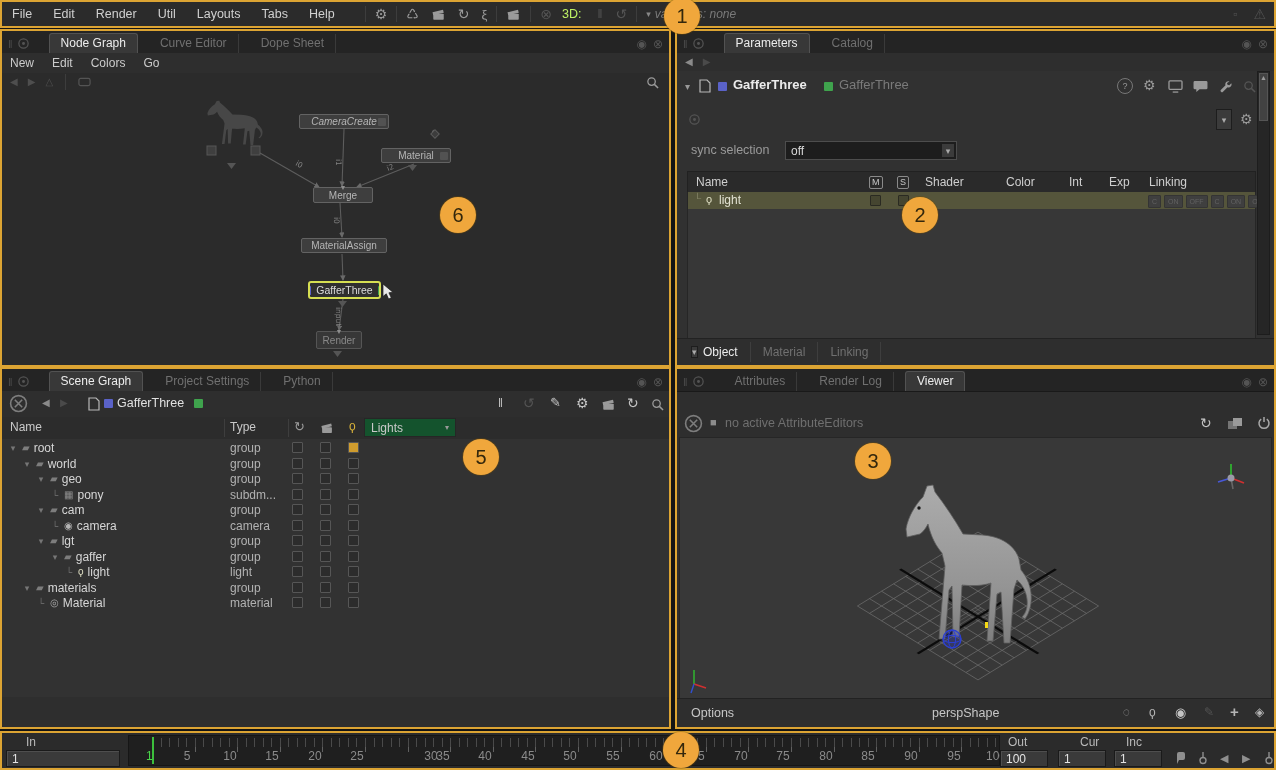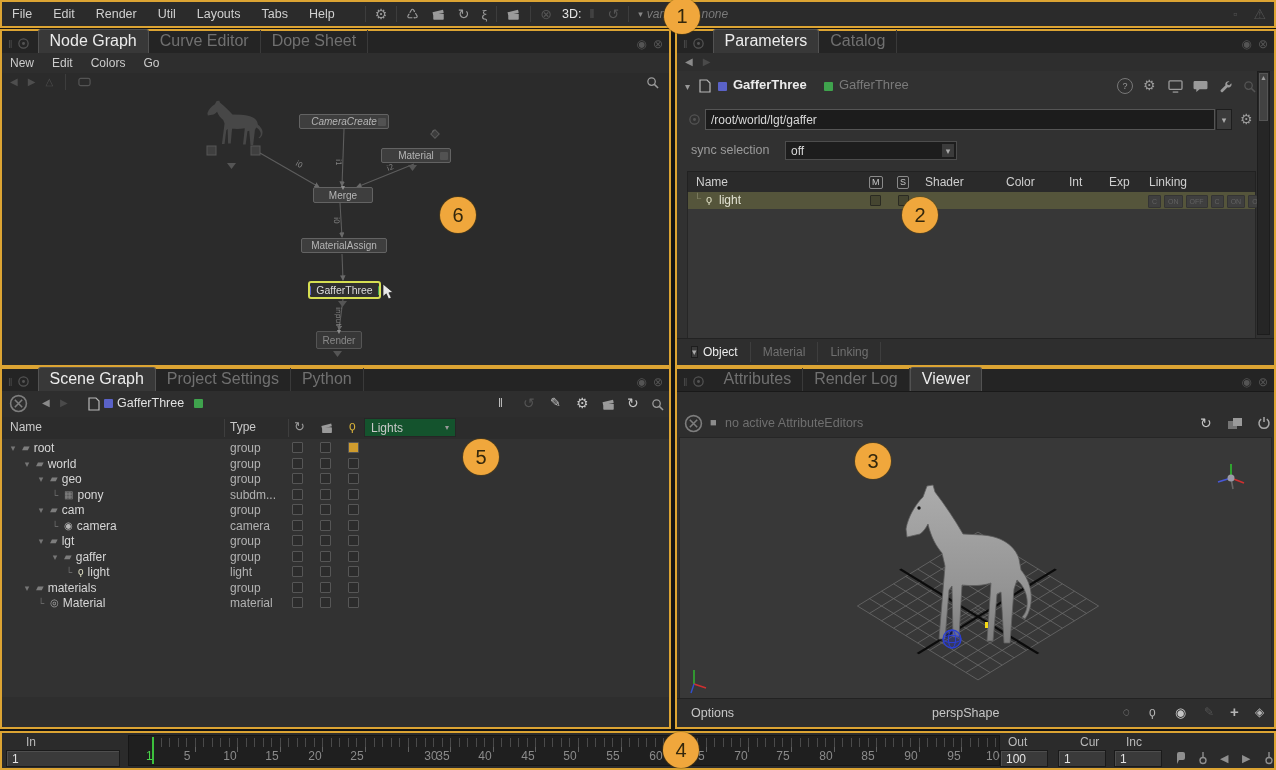--- a/index.html
+++ b/index.html
@@ -4,21 +4,21 @@
 <style>
   html,body{margin:0;padding:0;background:#0d0d0d;}
   .stage{position:relative;width:1276px;height:770px;background:#141414;overflow:hidden;
          font-family:"Liberation Sans",sans-serif;-webkit-font-smoothing:antialiased;}
   .abs{position:absolute;}
   .region{position:absolute;border:2px solid #dca433;box-sizing:border-box;background:#2e2e2e;}
   
   .tabbar{position:absolute;left:0;right:0;top:0;height:22px;background:#242424;
           border-bottom:1px solid #191919;display:flex;align-items:flex-end;color:#6e6e6e;}
   .drag-handle{color:#4d4d4d;font-size:11px;margin:0 4px 3px 6px;}
-  .tab{padding:2px 11px 3px;font-size:16px;color:#707070;border-right:1px solid #3a3a3a;white-space:nowrap;}
+  .tab{padding:2px 11px 3px;font-size:12px;color:#707070;border-right:1px solid #3a3a3a;white-space:nowrap;margin-left:11px;}
   .tab.active{color:#ececec;background:#383838;border:1px solid #525252;border-bottom:none;
               border-radius:3px 3px 0 0;}
   .tabbar-right{margin-left:auto;display:flex;gap:6px;align-items:center;padding:0 6px 3px;color:#555;}
   .menurow{position:absolute;left:0;right:0;top:22px;height:20px;display:flex;align-items:center;
            padding-left:8px;background:#2e2e2e;border-bottom:1px solid #222;}
   .menu-item{color:#cccccc;font-size:12px;margin-right:18px;}
   .ico{display:inline-flex;align-items:center;justify-content:center;color:#9a9a9a;}
   .ico.dim{color:#545454;}
   .ico.bright{color:#c4c4c4;}
   .glyph{font-size:12px;line-height:1;}
@@ -177,21 +177,21 @@
       <span class="ico glyph" style="font-size:14px;margin-right:12px">↻</span>
       <span class="ico glyph" style="font-size:13px">ξ</span>
       <span class="sep-v"></span>
       <span class="ico">
           <svg width="15" height="15">
             <use href="#icoClap" fill="#8a8a8a"></use>
           </svg>
         </span>
       <span class="sep-v"></span>
       <span class="ico dim glyph" style="font-size:14px;margin-right:10px">⊗</span>
-      <span style="color:#e5e5e5;font-size:12.5px;margin-right:8px">3D:</span>
+      <span style="color:#bef264;font-size:12.5px;margin-right:16px">3D:</span>
       <span class="ico dim glyph" style="font-size:12px;letter-spacing:1px;margin-right:12px">‖</span>
       <span class="ico dim glyph" style="font-size:14px">↺</span>
       <span class="sep-v"></span>
       <span class="ico glyph" style="font-size:9px;color:#888">▾</span>
       <span class="mb-vars">variables: none</span>
     </div>
     <div class="mb-right">
       <span class="ico dim glyph" style="font-size:12px">▫</span>
       <span class="ico dim glyph" style="font-size:14px">⚠</span>
     </div>
@@ -359,23 +359,20 @@
           <svg width="13" height="13">
             <use href="#icoMag" stroke="#555"></use>
           </svg>
         </span>
 
       <span class="abs ico dim" style="left:11px;top:42px">
           <svg width="13" height="13">
             <use href="#icoPin"></use>
           </svg>
         </span>
-      <div class="abs field" style="left:28px;top:38px;width:510px;height:21px;border-color:#555;background:#1c1c1c">
-          <span>/root/world/lgt/gaffer</span>
-        </div>
       <div class="abs dropbtn" style="left:539px;top:38px;width:16px;height:21px">
           <span>▾</span>
         </div>
       <span class="abs ico glyph" style="left:563px;top:41px;font-size:14px">⚙</span>
 
       <span class="abs" style="left:14px;top:72px;color:#9a9a9a;font-size:12.5px">sync selection</span>
       <div class="abs field" style="left:108px;top:70px;width:172px;height:19px;border-color:#4d4d4d">
           <span>off</span>
         </div>
       <div class="abs dropbtn" style="left:264px;top:72px;width:14px;height:15px">

